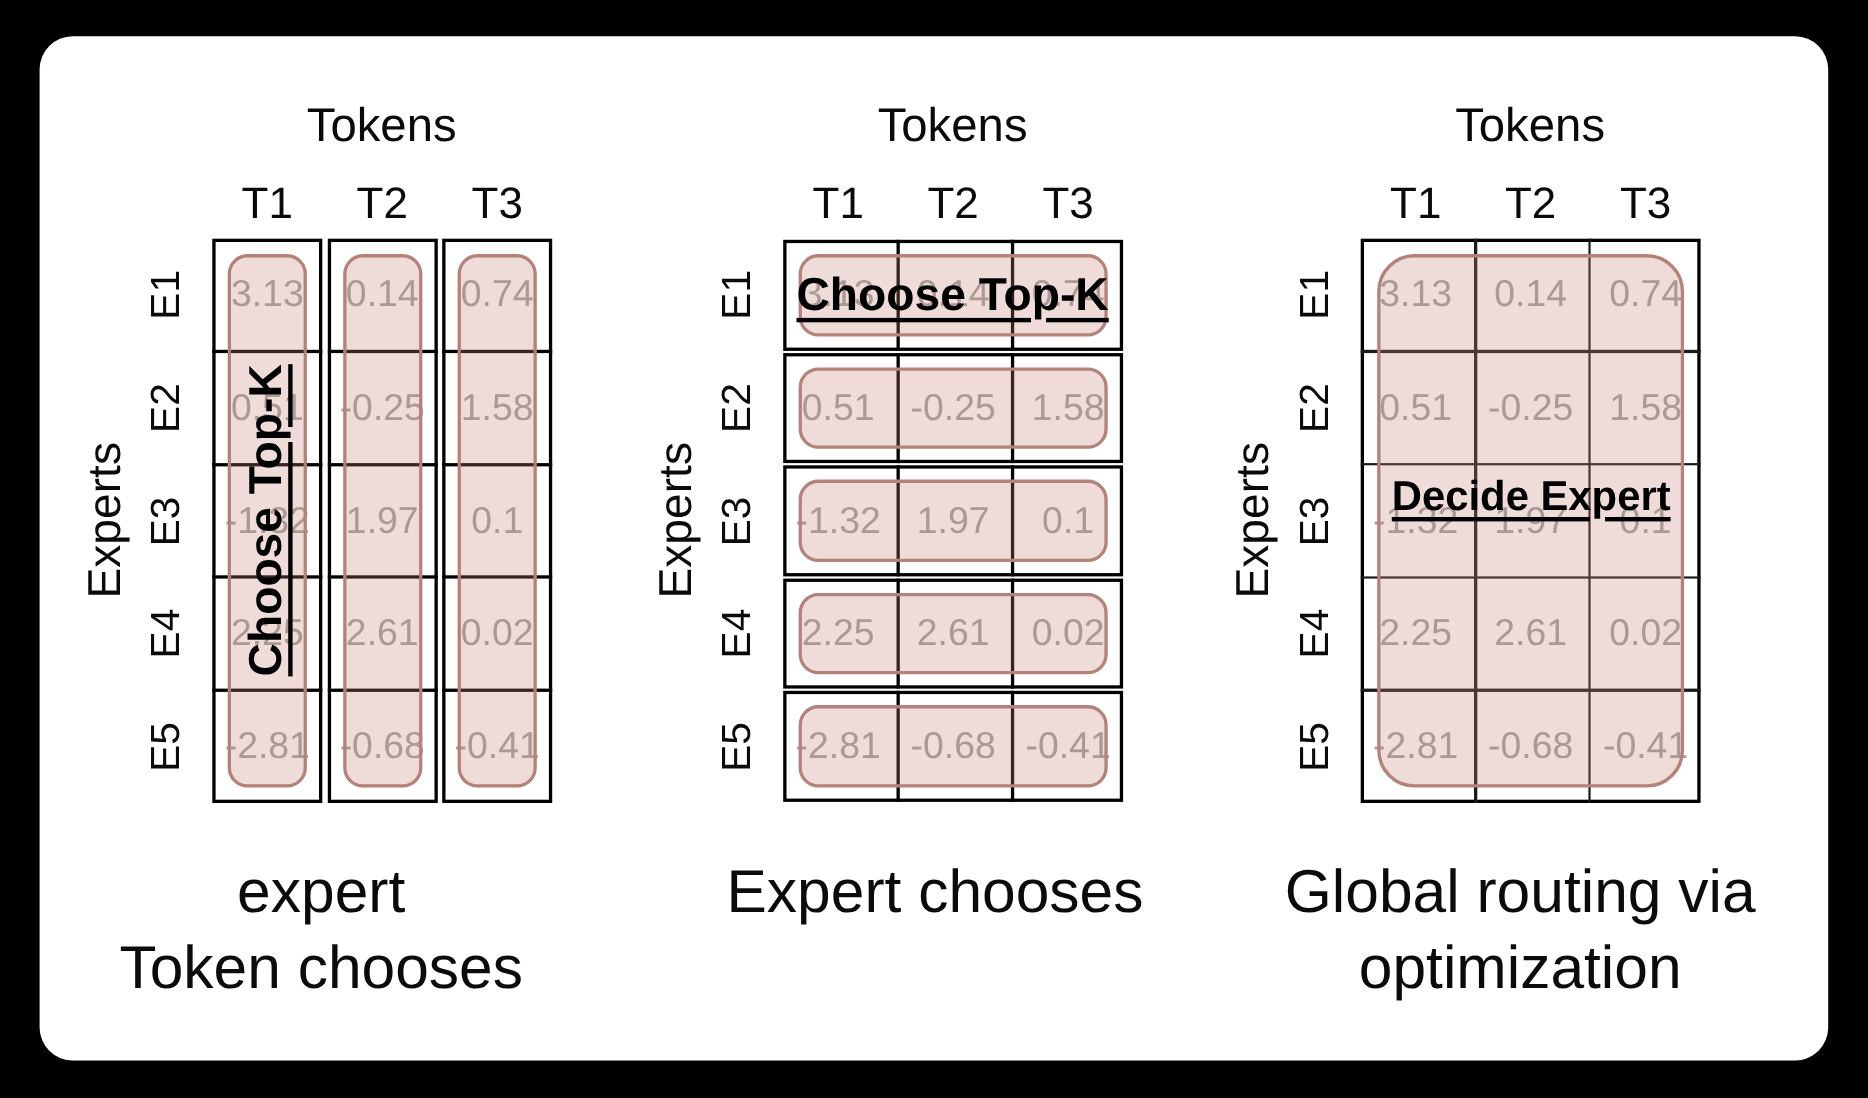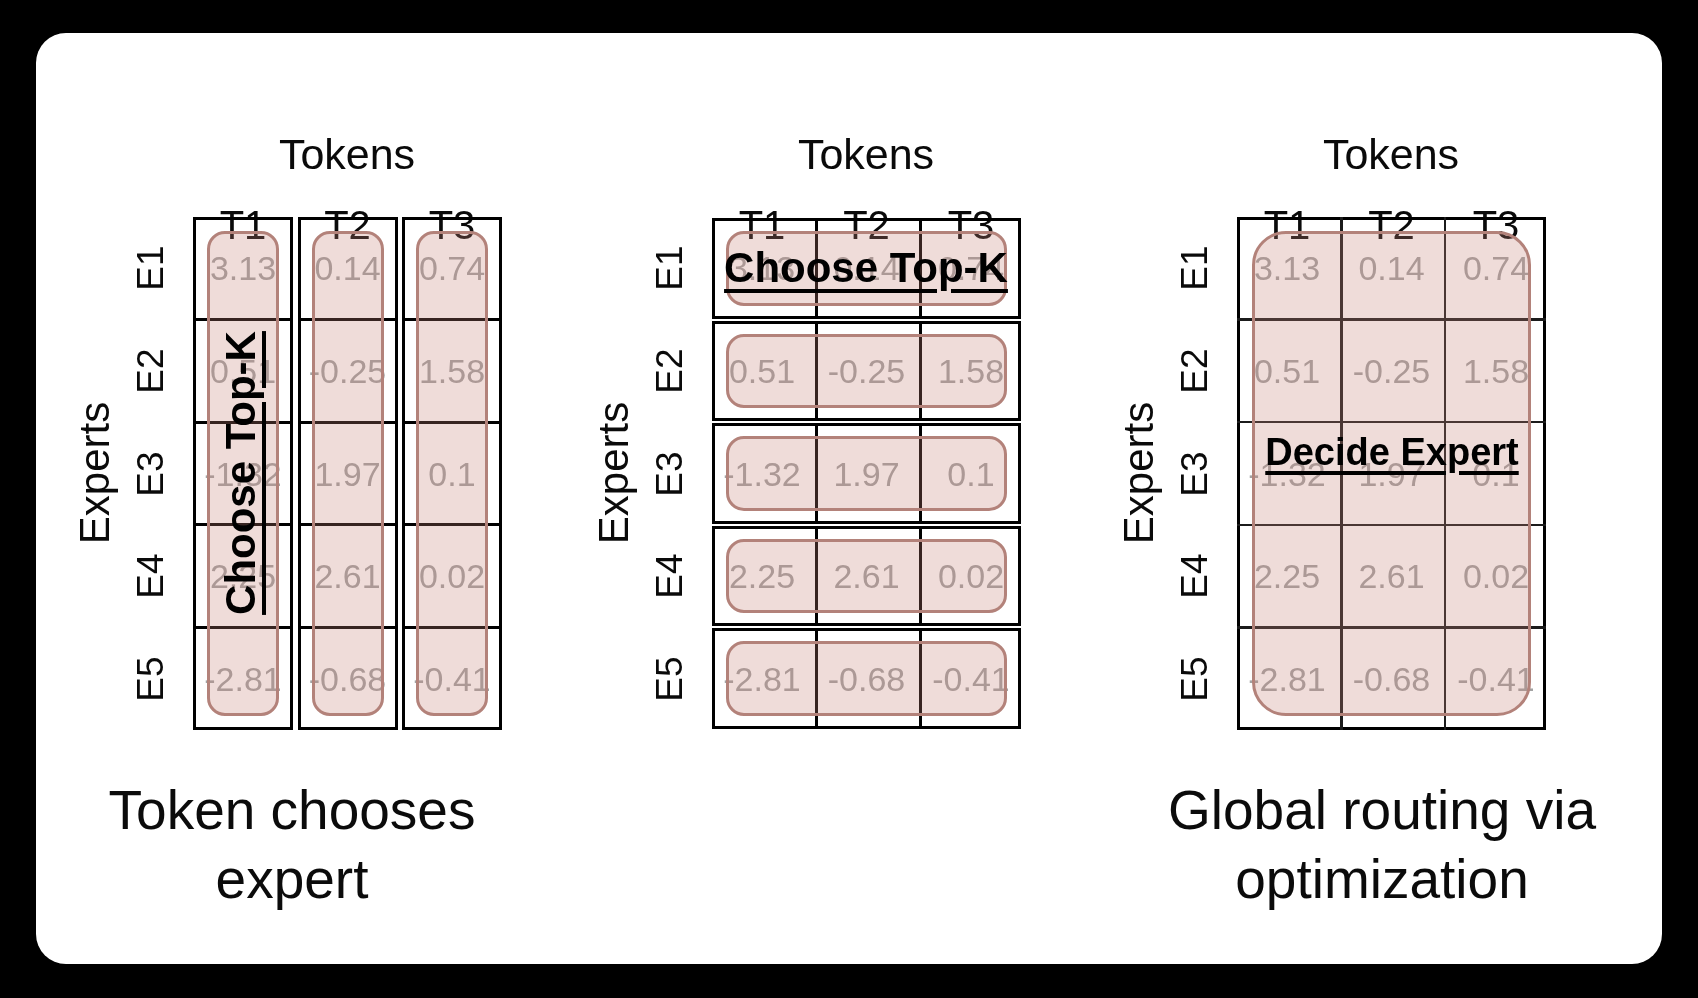--- a/index.html
+++ b/index.html
@@ -2,21 +2,21 @@
 <html><head>
 <meta charset="utf-8">
 <style>
   html,body{margin:0;padding:0;background:#000;}
   #stage{position:relative;width:1698px;height:998px;background:#000;overflow:hidden;
          font-family:"Liberation Sans",sans-serif;}
   #card{position:absolute;left:36px;top:33px;width:1626px;height:931px;background:#fff;border-radius:30px;}
 
   .abs{position:absolute;}
   .ctr{transform:translate(-50%,-50%);}
-  .ctrx{transform:translateX(-50%);margin-top:40px;}
+  .ctrx{transform:translateX(-50%);}
 
   .tokens-title{font-size:43px;color:#0a0a0a;white-space:nowrap;}
   .col-header{font-size:40px;color:#0a0a0a;white-space:nowrap;}
   .experts-label{font-size:42px;color:#0a0a0a;white-space:nowrap;
                  transform:translate(-50%,-50%) rotate(-90deg);}
   .row-label{font-size:37px;color:#0a0a0a;white-space:nowrap;
              transform:translate(-50%,-50%) rotate(-90deg);}
 
   .gridbox{box-sizing:border-box;border:3px solid #000;background:transparent;}
   .hline,.vline{background:#000;}
@@ -42,22 +42,22 @@
 <body>
 
 <div id="stage">
   <div id="card"></div>
 
   <section>
     <div class="abs ctrx tokens-title" style="left:347px;top:90px">Tokens</div>
     <div class="abs experts-label" style="left:95px;top:473px">Experts</div>
     <div class="abs annot annot-v" style="left:241px;top:473px">Choose Top-K</div>
     <div class="abs caption" style="left:292px;top:776px">
+      <div>expert</div>
       <div>Token chooses</div>
-      <div>expert</div>
     </div>
   <div class="abs ctrx col-header" style="left: 243px; top: 163px;">T1</div>
       <div class="abs ctrx col-header" style="left: 347.5px; top: 163px;">T2</div>
       <div class="abs ctrx col-header" style="left: 452px; top: 163px;">T3</div>
       <div class="abs row-label" style="left: 151px; top: 268.3px;">E1</div>
       <div class="abs row-label" style="left: 151px; top: 370.9px;">E2</div>
       <div class="abs row-label" style="left: 151px; top: 473.5px;">E3</div>
       <div class="abs row-label" style="left: 151px; top: 576.1px;">E4</div>
       <div class="abs row-label" style="left: 151px; top: 678.7px;">E5</div>
       <div class="abs gridbox" style="left: 193px; top: 217px; width: 100px; height: 513px;"></div>
@@ -93,20 +93,21 @@
       <div class="abs hl" style="left: 207px; top: 231px; width: 72px; height: 485px; border-radius: 18px;"></div>
       <div class="abs hl" style="left: 311.5px; top: 231px; width: 72px; height: 485px; border-radius: 18px;"></div>
       <div class="abs hl" style="left: 416px; top: 231px; width: 72px; height: 485px; border-radius: 18px;"></div>
     </section>
 
   <section>
     <div class="abs ctrx tokens-title" style="left:866px;top:90px">Tokens</div>
     <div class="abs experts-label" style="left:614px;top:473px">Experts</div>
     <div class="abs annot annot-h" style="left:866px;top:268px">Choose Top-K</div>
     <div class="abs caption" style="left:850px;top:776px">
+      <div>Expert chooses</div>
     </div>
   <div class="abs ctrx col-header" style="left: 762px; top: 163px;">T1</div>
       <div class="abs ctrx col-header" style="left: 866.5px; top: 163px;">T2</div>
       <div class="abs ctrx col-header" style="left: 971px; top: 163px;">T3</div>
       <div class="abs row-label" style="left: 670px; top: 268.3px;">E1</div>
       <div class="abs row-label" style="left: 670px; top: 370.9px;">E2</div>
       <div class="abs row-label" style="left: 670px; top: 473.5px;">E3</div>
       <div class="abs row-label" style="left: 670px; top: 576.1px;">E4</div>
       <div class="abs row-label" style="left: 670px; top: 678.7px;">E5</div>
       <div class="abs gridbox" style="left: 712px; top: 218px; width: 309px; height: 100.6px;"></div>

